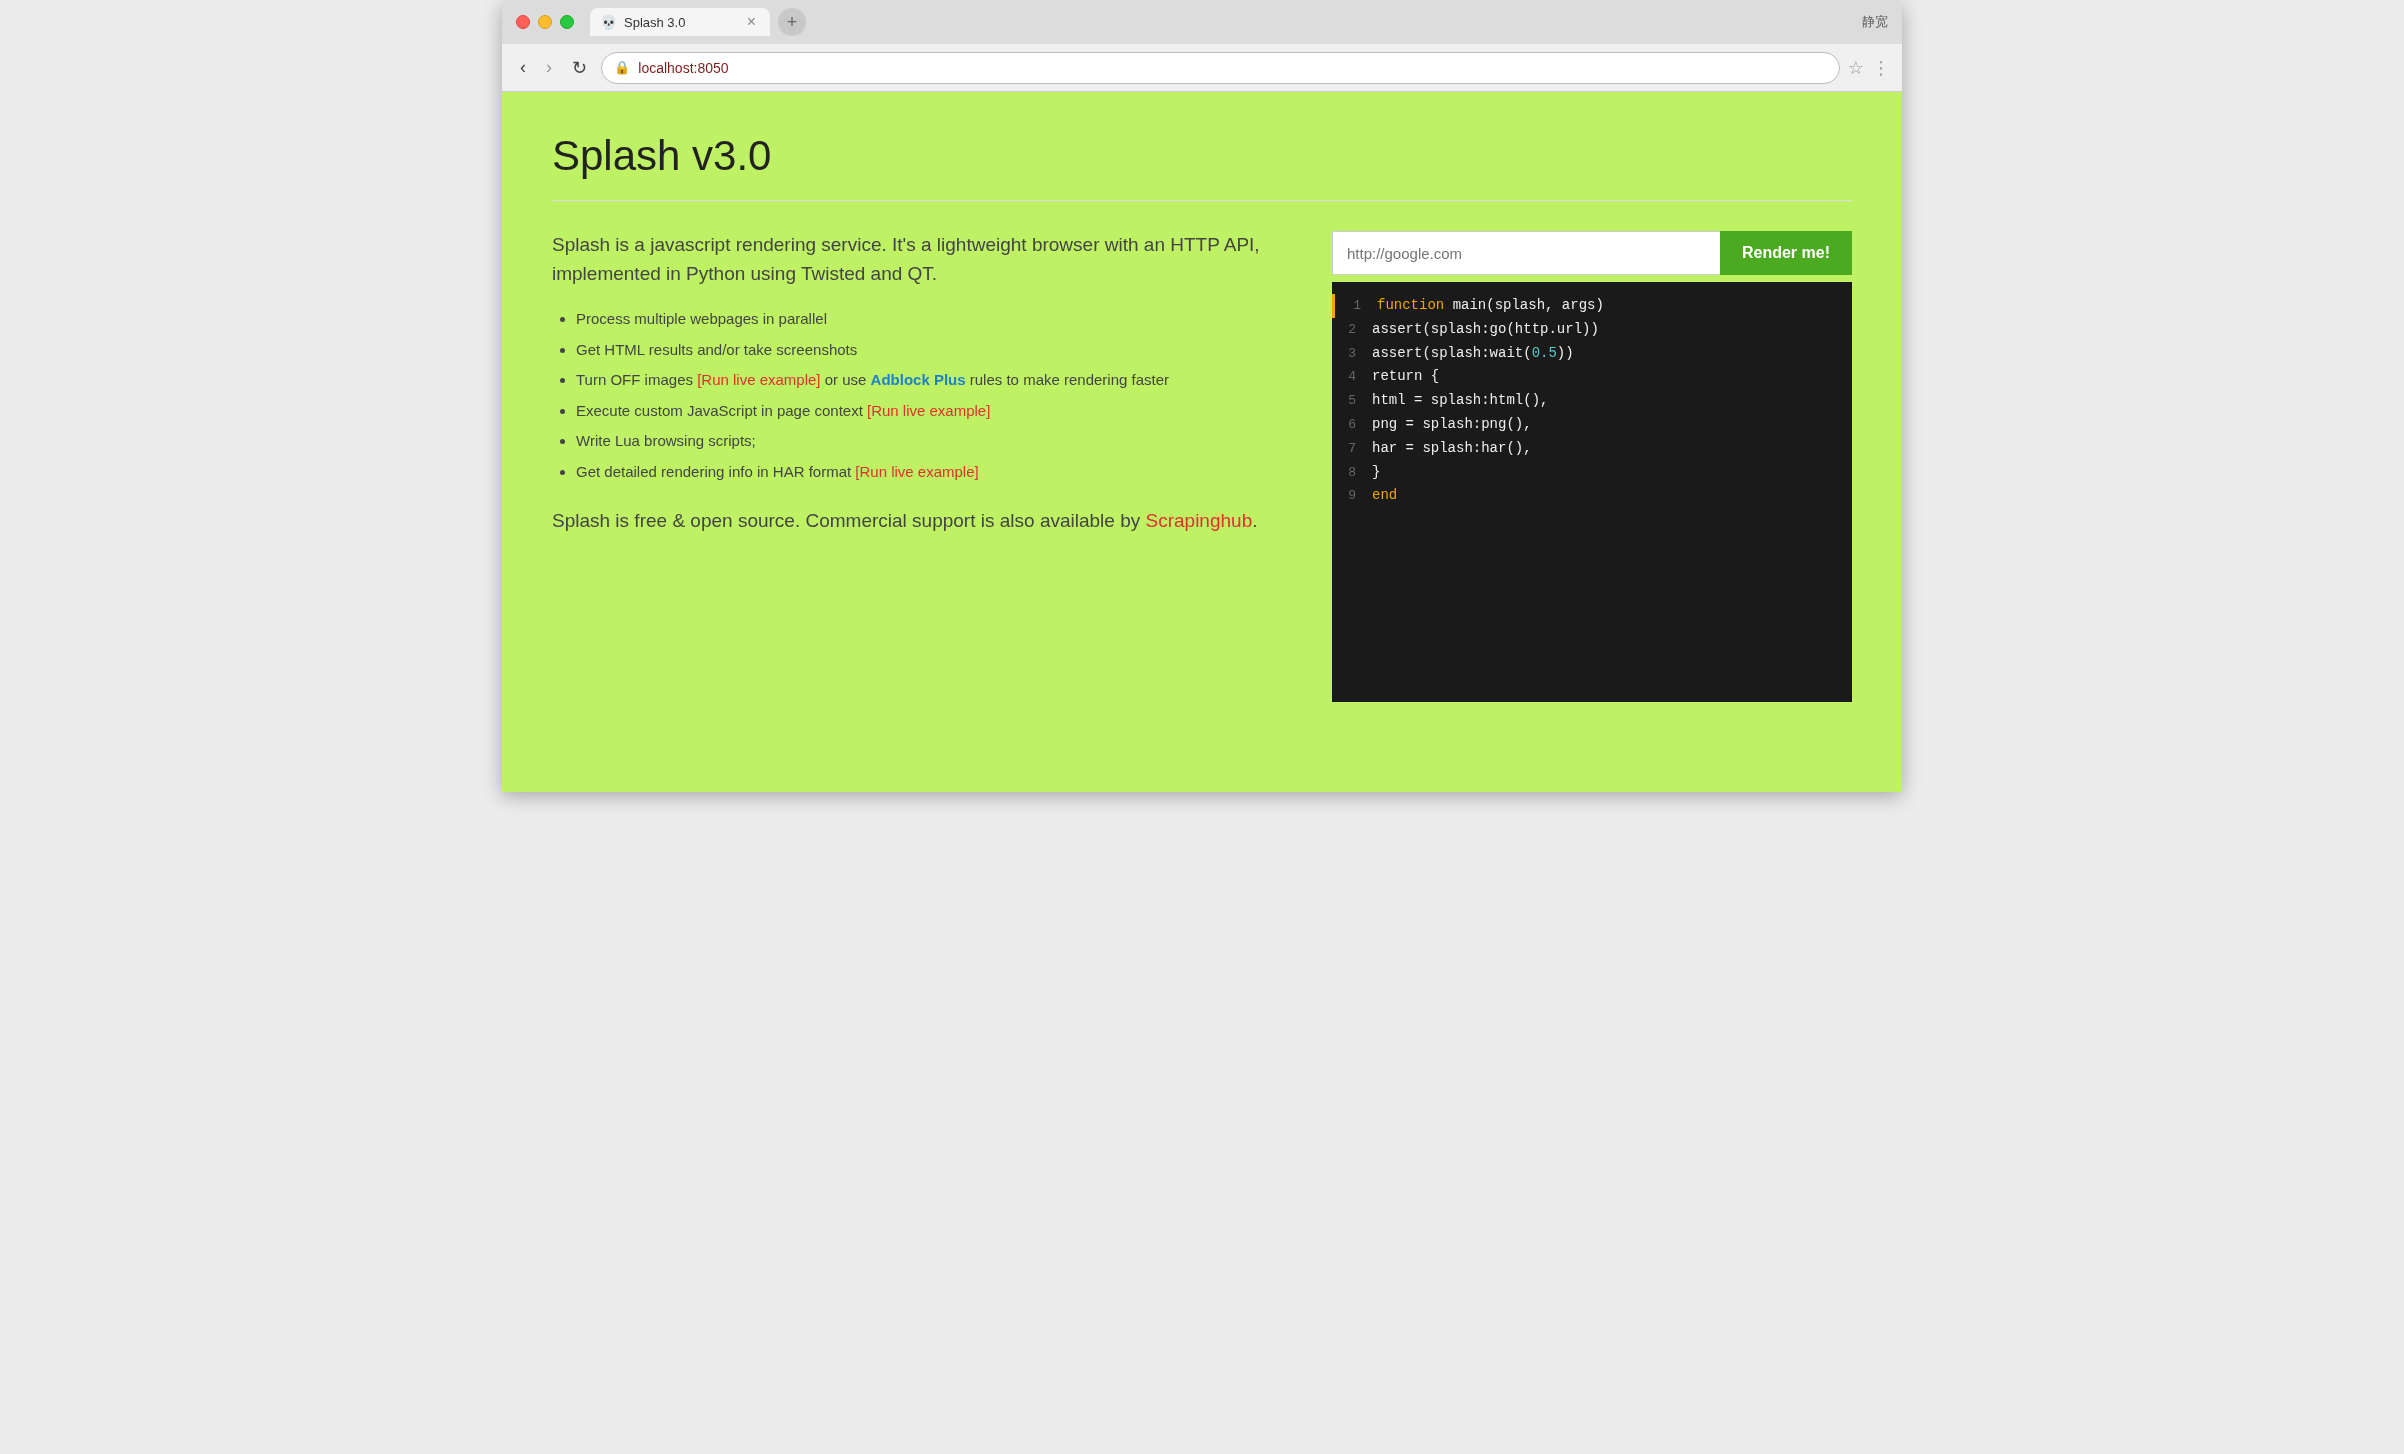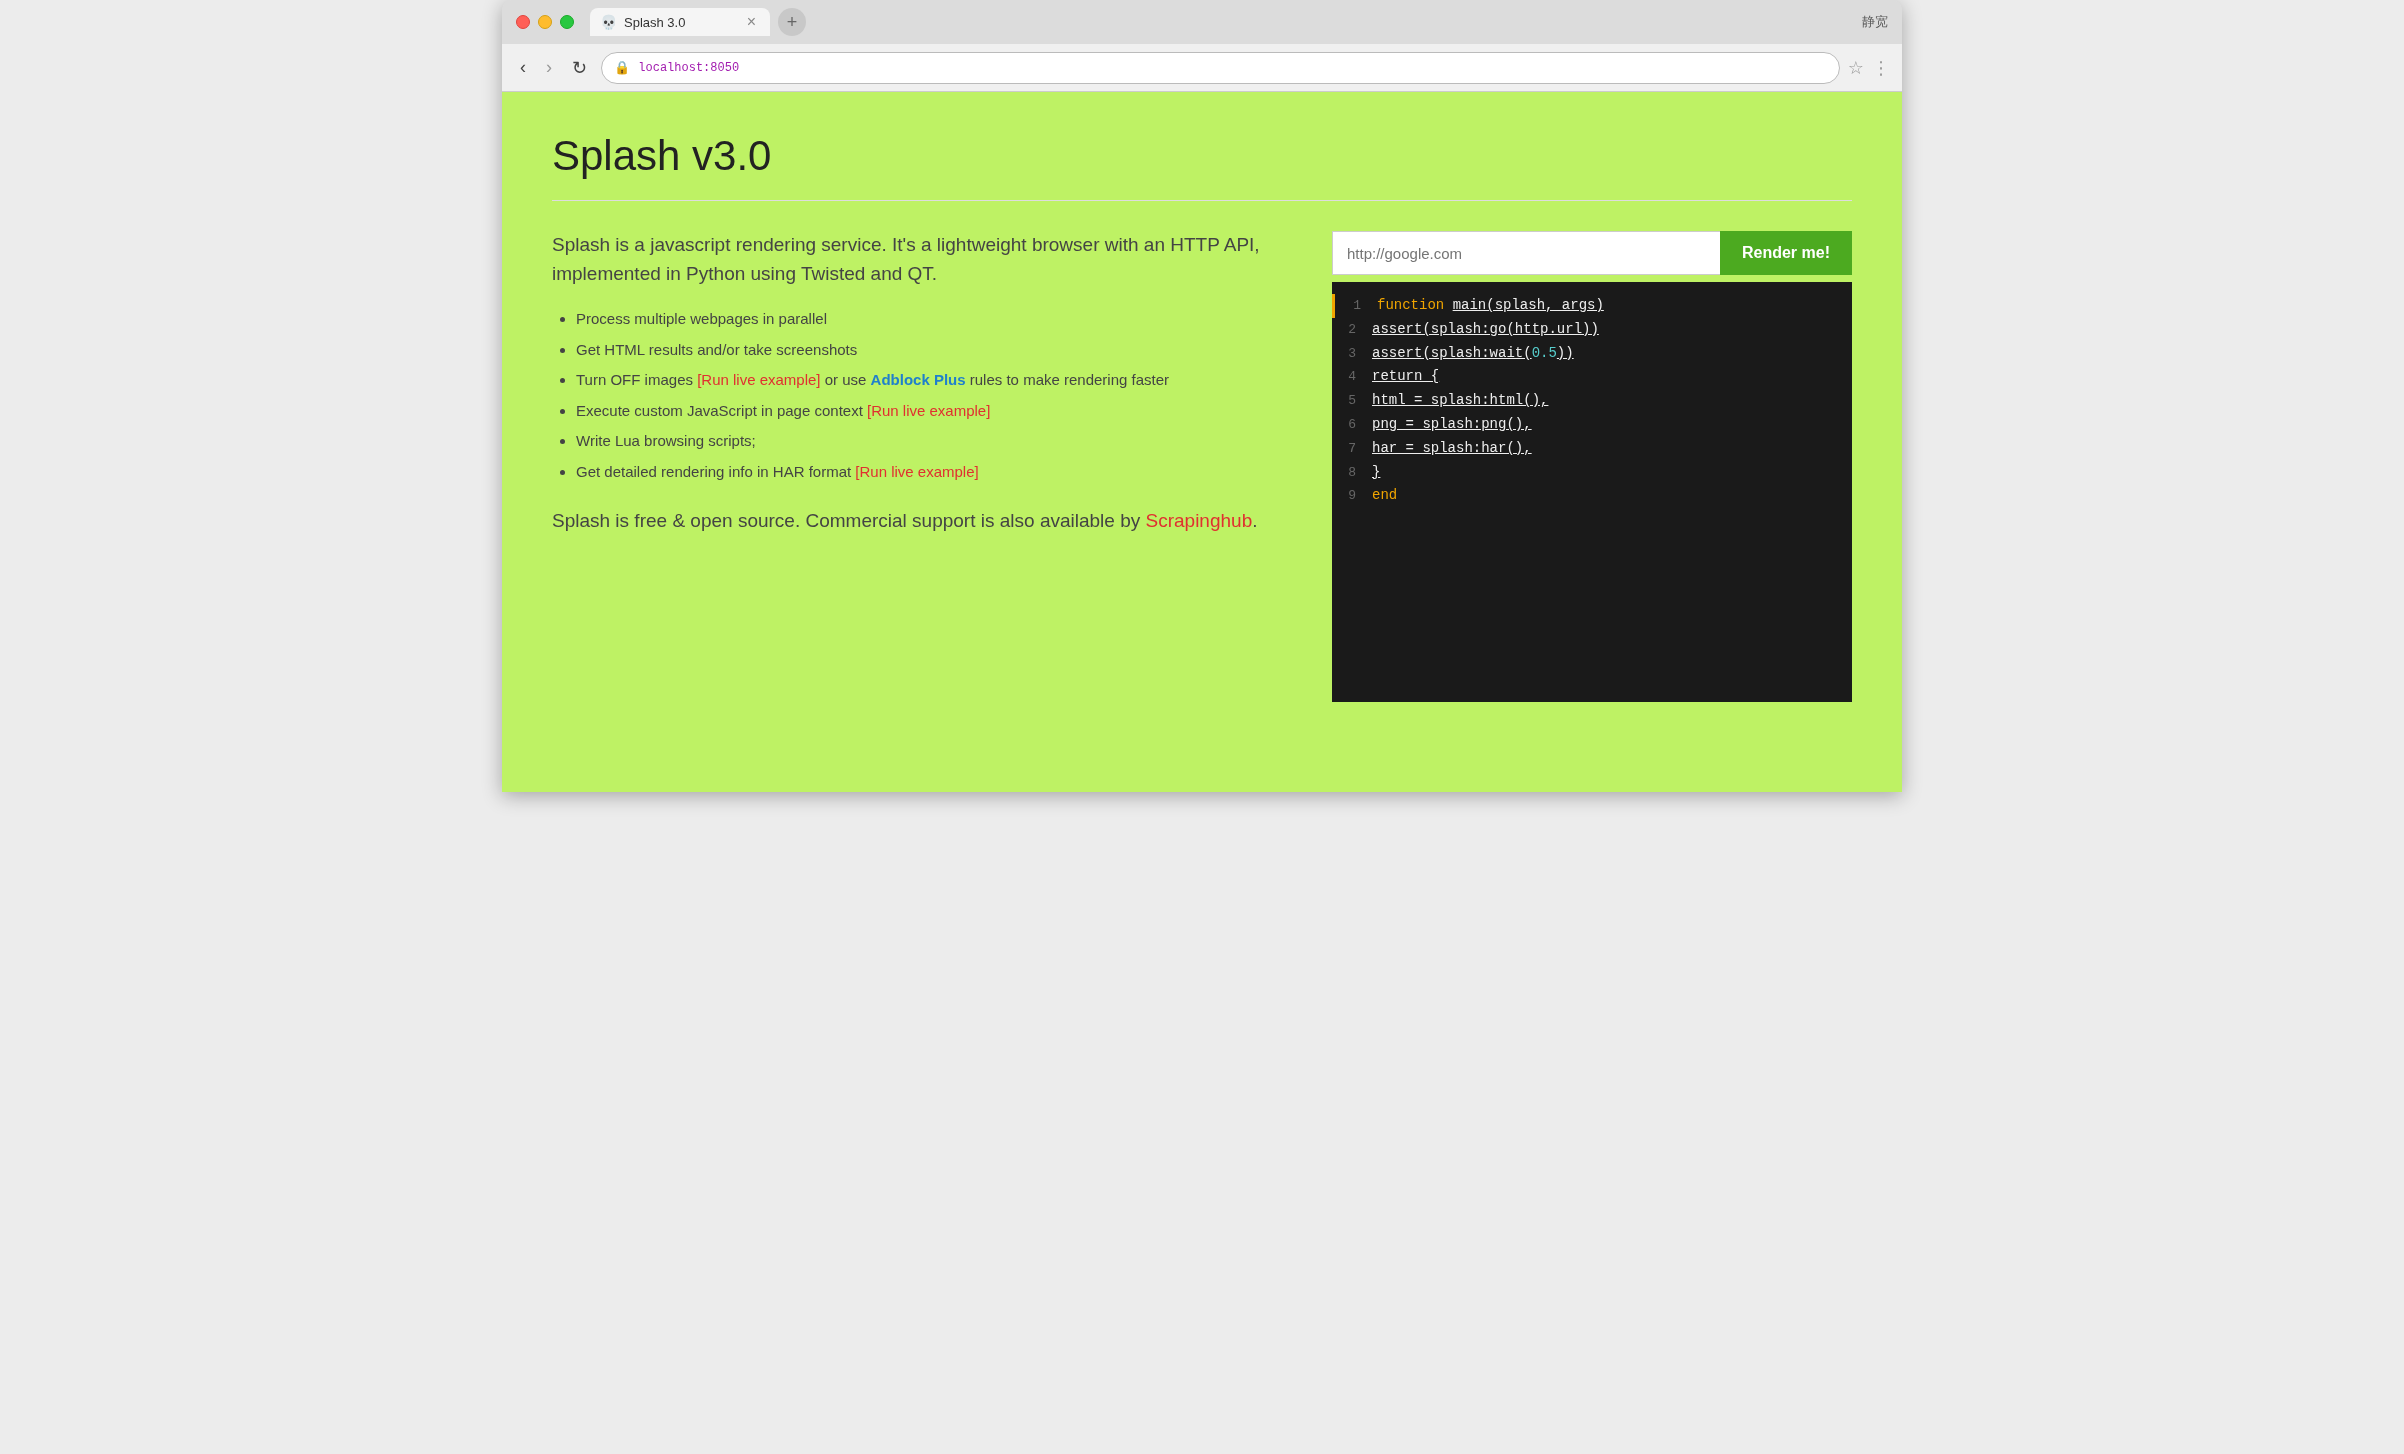--- a/index.html
+++ b/index.html
@@ -138,24 +138,23 @@
 
     .address-lock {
       color: #888;
       font-size: 13px;
     }
 
     .address-input {
       flex: 1;
       border: none;
       outline: none;
-      font-size: 12px;
-      color: #a21caf;
+      font-size: 14px;
+      color: #7f1d1d;
       background: transparent;
-      font-family: Liberation Mono, monospace;
     }
 
     .nav-right {
       display: flex;
       gap: 8px;
       align-items: center;
     }
 
     .star-btn {
       background: none;
@@ -329,21 +328,21 @@
     .line-1 {
       border-left: 3px solid #f0a500;
       padding-left: 2px;
     }
 
     .code-text {
       padding-left: 4px;
     }
 
     .kw-orange { color: #f0a500; }
-    .kw-white { color: #eeeeee; text-decoration: underline; }
+    .kw-white { color: #eeeeee; }
     .kw-cyan { color: #56cdcc; }
 
   </style>
 </head>
 <body>
 
 <div class="browser-chrome">
 
   <div class="title-bar">
     <div class="traffic-lights">

